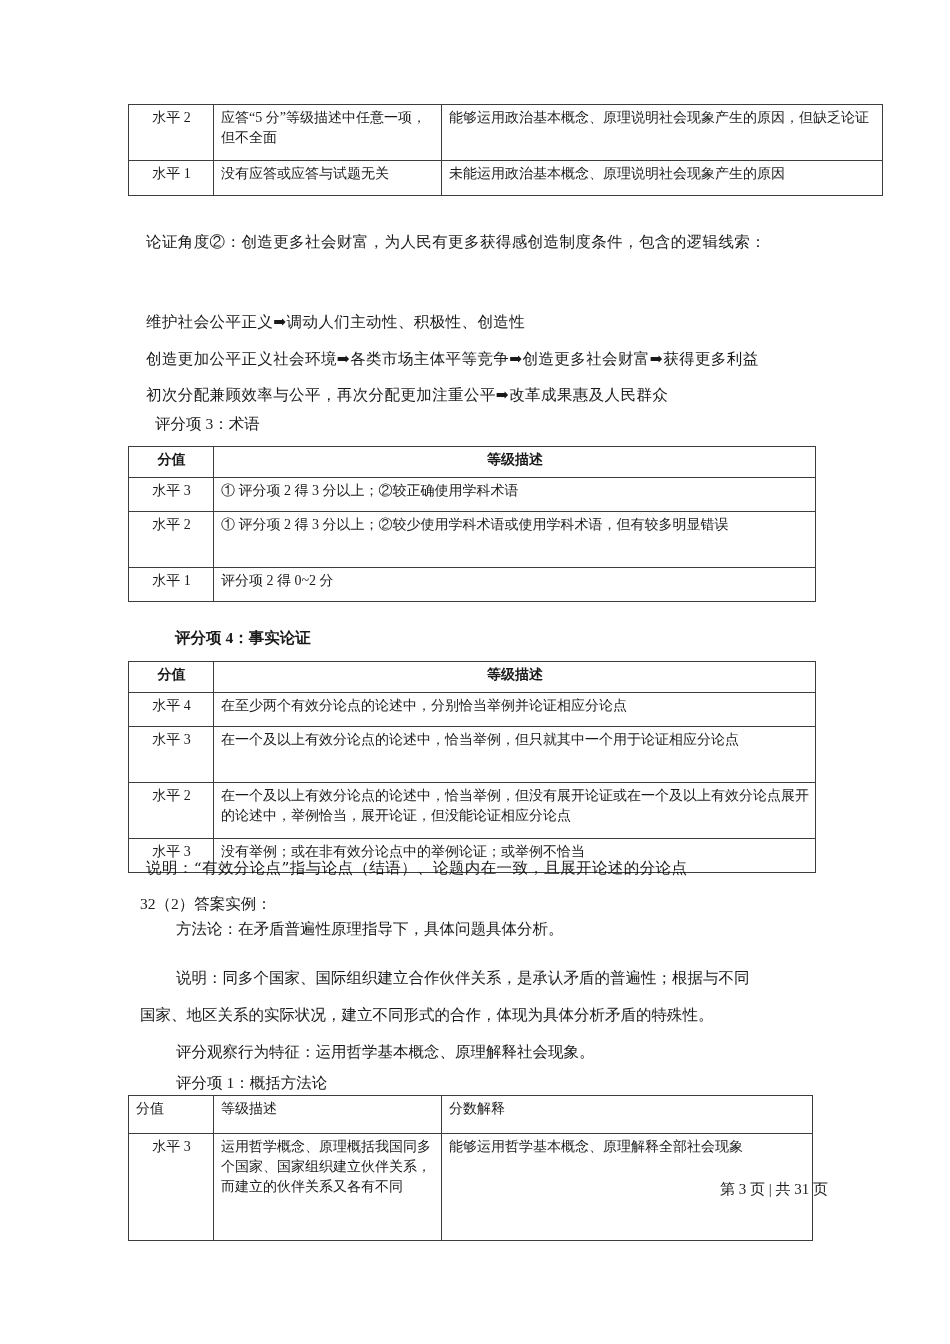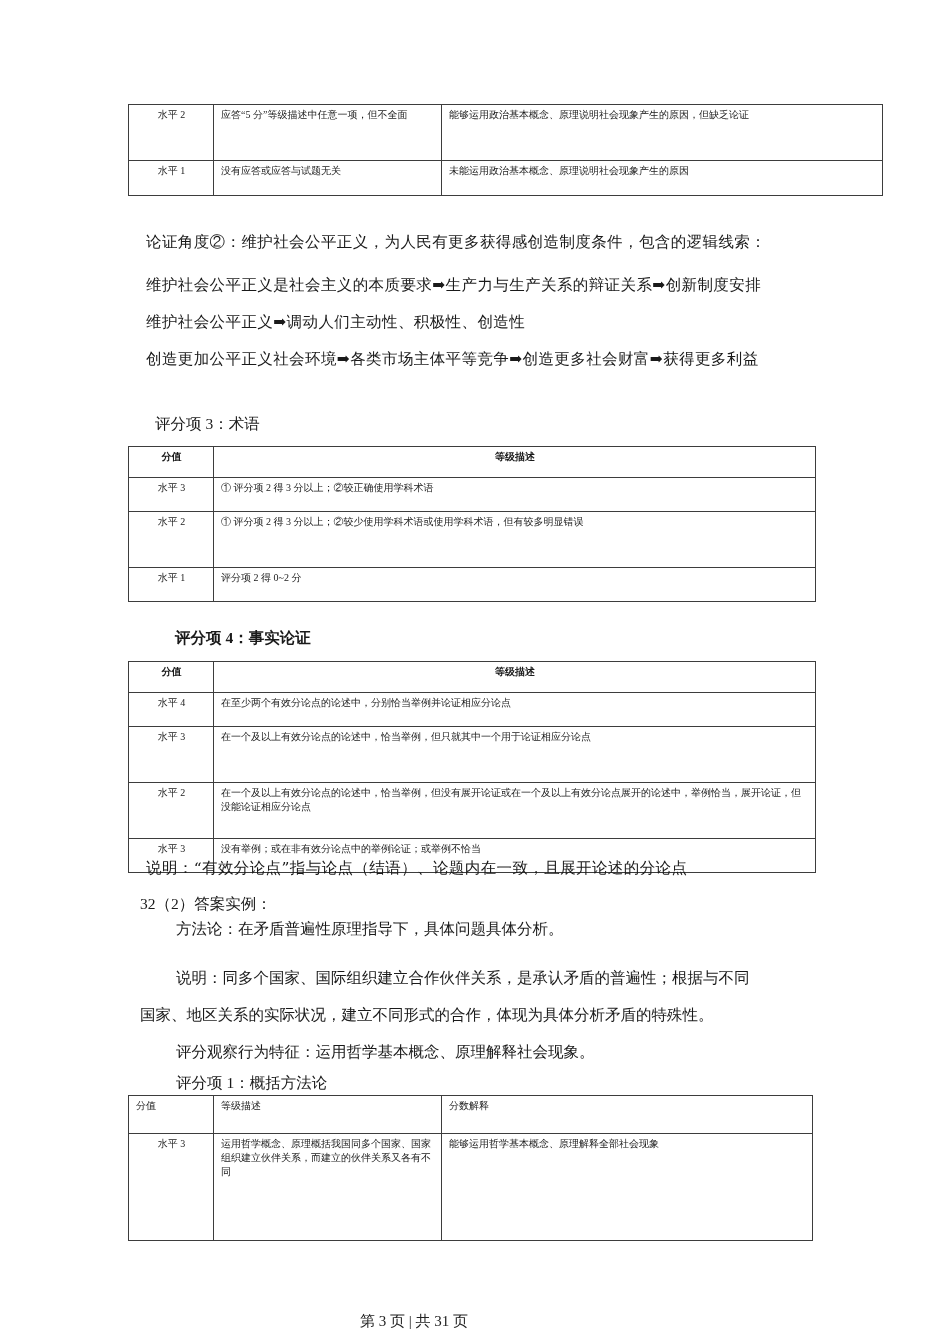--- a/index.html
+++ b/index.html
@@ -20,21 +20,21 @@
     left: 0; top: 0;
     width: 950px;
     height: 1344px;
   }
 
   
   table.doc-table {
     border-collapse: collapse;
     position: absolute;
     table-layout: fixed;
-    font-size: 10px;
+    font-size: 14px;
     line-height: 1.42;
   }
   table.doc-table td {
     border: 1px solid #3d3d3d;
     padding: 3px 6px 4px 7px;
     vertical-align: top;
     font-family: "Liberation Serif", "DejaVu Serif", serif;
   }
   td.lvl {
     text-align: center;
@@ -96,23 +96,23 @@
   }
   .para.kai {
     font-family: "DejaVu Serif", "Liberation Serif", serif;
     letter-spacing: 0.4px;
   }
   .bold { font-weight: bold; }
 
   .footer {
     position: absolute;
     left: 0;
-    top: 1312px;
+    top: 1180px;
     width: 828px;
-    text-align: center;
+    text-align: right;
     font-size: 15px;
     font-family: "Liberation Serif", "DejaVu Serif", serif;
     color: #222;
   }
 </style>
 </head>
 <body>
 
 <div class="page">
 
@@ -129,24 +129,24 @@
         <td>能够运用政治基本概念、原理说明社会现象产生的原因，但缺乏论证</td>
       </tr>
       <tr class="r2">
         <td class="lvl">水平 1</td>
         <td>没有应答或应答与试题无关</td>
         <td>未能运用政治基本概念、原理说明社会现象产生的原因</td>
       </tr>
     </tbody>
   </table>
 
-  <div class="para kai" style="left:146px; top:235px;">论证角度②：维护社会公平正义，为人民有更多获得感创造制度条件，包含的逻辑线索：</div>
-  <div class="para kai" style="left:146px; top:278px;">维护社会公平正义是社会主义的本质要求➡生产力与生产关系的辩证关系➡创新制度安排</div>
+  <div class="para kai" style="left:146px; top:235px;">论证角度②：创造更多社会财富，为人民有更多获得感创造制度条件，包含的逻辑线索：</div>
   <div class="para kai" style="left:146px; top:315px;">维护社会公平正义➡调动人们主动性、积极性、创造性</div>
   <div class="para kai" style="left:146px; top:352px;">创造更加公平正义社会环境➡各类市场主体平等竞争➡创造更多社会财富➡获得更多利益</div>
+  <div class="para kai" style="left:146px; top:388px;">初次分配兼顾效率与公平，再次分配更加注重公平➡改革成果惠及人民群众</div>
 
   <div class="para" style="left:146px; top:416px;margin-left:9px;">评分项 3：术语</div>
 
   <table class="doc-table" id="table-terminology">
     <colgroup>
         <col class="c1">
         <col class="c2">
       </colgroup>
     <tbody>
       <tr class="hdr-row">

